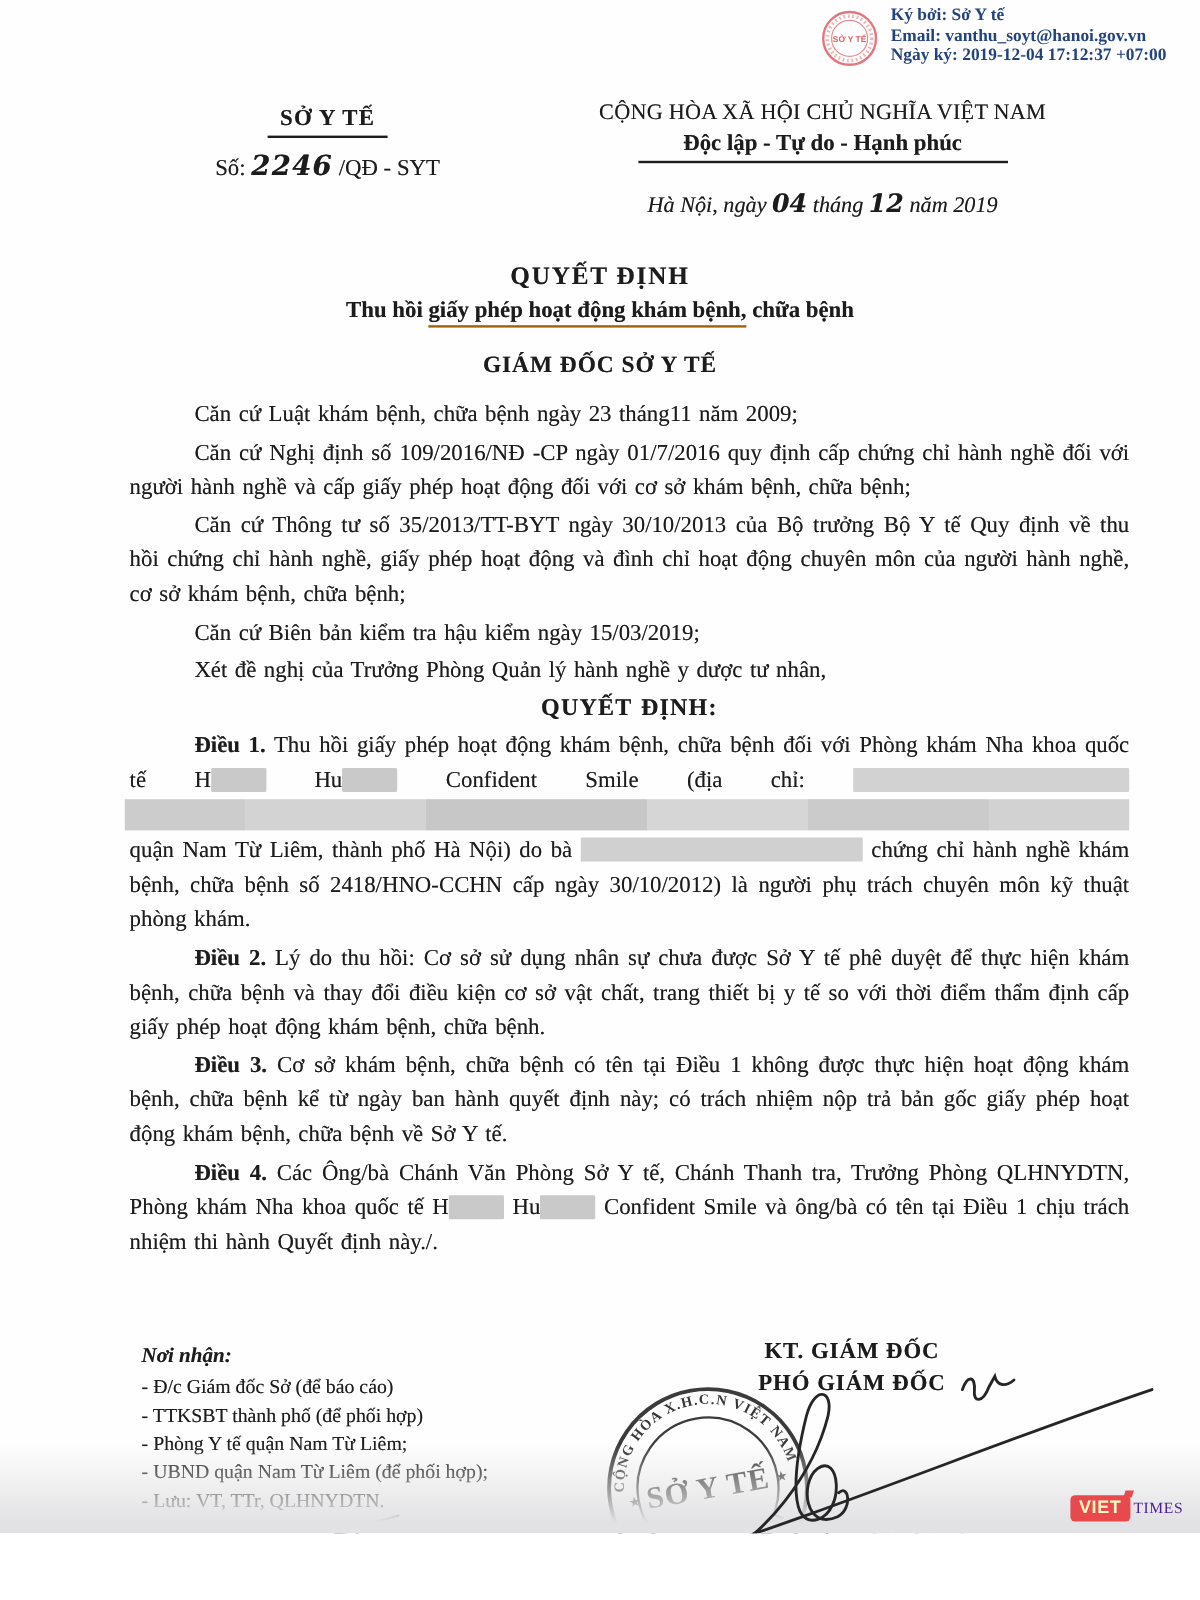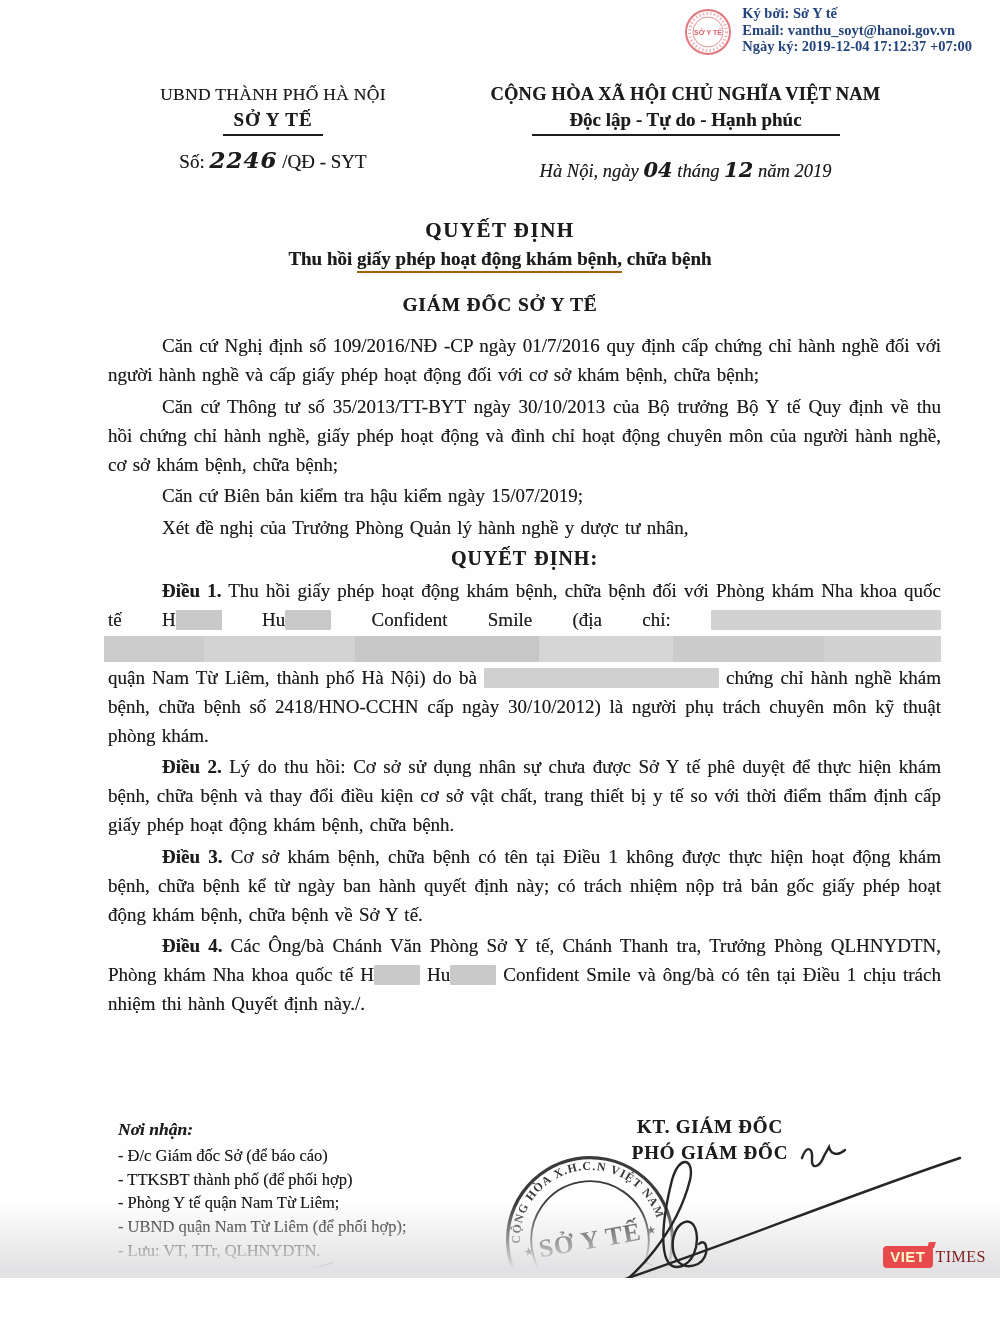--- a/index.html
+++ b/index.html
@@ -19,21 +19,21 @@
   
   .header-row { position:absolute; top:84px; left:0; width:100%; display:flex; }
   .h-left  { position:absolute; left:103px; width:340px; text-align:center; }
   .h-right { position:absolute; left:428px; width:515px; text-align:center; }
   .h-left .l1 { font-size:17.5px; letter-spacing:.3px; }
   .h-left .l2 { display:inline-block; font-size:19px; font-weight:bold; letter-spacing:1px;
                 border-bottom:2px solid #1d1d1d; padding:2px 10px 3px; margin-top:2px; }
   .h-left .so { margin-top:10px; font-size:19px; }
   .hand { font-family:"DejaVu Serif", serif; font-style:italic; font-weight:bold; }
   .h-left .so .hand { font-size:23px; letter-spacing:1px; }
-  .h-right .l1 { font-size:18.5px; font-weight:bold; letter-spacing:.2px; }
+  .h-right .l1 { font-size:18.5px; font-weight:normal; letter-spacing:.2px; }
   .h-right .l2 { font-size:19px; font-weight:bold; margin-top:4px; }
   .h-right .rule { width:308px; height:2px; background:#1d1d1d; margin:3px auto 0; }
   .h-right .date { margin-top:21px; font-size:18.5px; font-style:italic; }
   .h-right .date .hand { font-size:21px; }
 
   
   .title-block { position:absolute; top:218px; left:0; width:100%; text-align:center; }
   .t-main { font-size:21px; font-weight:bold; letter-spacing:1.5px; }
   .t-sub  { font-size:19px; font-weight:bold; margin-top:5px; }
   .t-sub .u { border-bottom:2px solid #a16207; padding-bottom:2px;text-align:right; }
@@ -68,21 +68,21 @@
   
   .bottom-fade { position:absolute; left:0; bottom:0; width:100%; height:75px;
                  background:linear-gradient(rgba(228,228,230,0), #e2e2e4 88%); }
 
   
   .viettimes { position:absolute; right:14px; bottom:10px; display:flex; align-items:center; z-index:5; }
   .vt-red { position:relative; background:#e8494c; color:#fef9c3; font-family:"Liberation Sans", sans-serif;
             font-weight:bold; font-size:15px; letter-spacing:.5px; padding:2px 7px 3px; border-radius:4px; }
   .vt-flag { position:absolute; top:-4px; right:-2px; width:7px; height:6px; background:#e8494c;
              transform:skewX(-18deg); }
-  .vt-times { font-family:"Liberation Serif", serif; font-size:16px; color:#7f1d1d; letter-spacing:.5px;
+  .vt-times { font-family:"Liberation Serif", serif; font-size:13px; color:#4c1d95; letter-spacing:.5px;
               margin-left:3px; }
 </style>
 </head>
 <body>
 
 <div class="page">
 
   <div class="esign">
     <svg class="esign-stamp" width="50" height="50" viewBox="0 0 50 50">
       <circle cx="25" cy="25" r="22" fill="none" stroke="#e0777c" stroke-width="2"></circle>
@@ -92,21 +92,20 @@
     </svg>
     <div class="esign-text">
       <div>Ký bởi: Sở Y tế</div>
       <div>Email: vanthu_soyt@hanoi.gov.vn</div>
       <div>Ngày ký: 2019-12-04 17:12:37 +07:00</div>
     </div>
   </div>
 
   <div class="header-row ink">
     <div class="h-left">
-      <div class="l1">UBND THÀNH PHỐ HÀ NỘI</div>
       <div><span class="l2">SỞ Y TẾ</span></div>
       <div class="so">
         <span>Số:</span>
         <span class="hand">2246</span>
         <span>/QĐ - SYT</span>
       </div>
     </div>
     <div class="h-right">
       <div class="l1">CỘNG HÒA XÃ HỘI CHỦ NGHĨA VIỆT NAM</div>
       <div class="l2">Độc lập - Tự do - Hạnh phúc</div>
@@ -123,23 +122,24 @@
 
   <div class="title-block ink">
     <div class="t-main">QUYẾT ĐỊNH</div>
     <div class="t-sub">
       <span>Thu hồi </span><span class="u">giấy phép hoạt động khám bệnh,</span><span> chữa bệnh</span>
     </div>
     <div class="t-issuer">GIÁM ĐỐC SỞ Y TẾ</div>
   </div>
 
   <div class="body-text ink">
+    <p>Căn cứ Luật khám bệnh, chữa bệnh ngày 23 tháng11 năm 2009;</p>
     <p>Căn cứ Nghị định số 109/2016/NĐ -CP ngày 01/7/2016 quy định cấp chứng chỉ hành nghề đối với người hành nghề và cấp giấy phép hoạt động đối với cơ sở khám bệnh, chữa bệnh;</p>
     <p>Căn cứ Thông tư số 35/2013/TT-BYT ngày 30/10/2013 của Bộ trưởng Bộ Y tế Quy định về thu hồi chứng chỉ hành nghề, giấy phép hoạt động và đình chỉ hoạt động chuyên môn của người hành nghề, cơ sở khám bệnh, chữa bệnh;</p>
-    <p>Căn cứ Biên bản kiểm tra hậu kiểm ngày 15/07/2019;</p>
+    <p>Căn cứ Biên bản kiểm tra hậu kiểm ngày 15/03/2019;</p>
     <p>Xét đề nghị của Trưởng Phòng Quản lý hành nghề y dược tư nhân,</p>
 
     <p class="d-head">QUYẾT ĐỊNH:</p>
 
     <p class="art">
       <b>Điều 1.</b><span> Thu hồi giấy phép hoạt động khám bệnh, chữa bệnh đối với Phòng khám Nha khoa quốc tế H</span><span class="redact r-name"></span><span> Hu</span><span class="redact r-name"></span><span> Confident Smile (địa chỉ: </span><span class="redact r-addr1"></span>
       <span class="redact-full"></span>
       <span>quận Nam Từ Liêm, thành phố Hà Nội) do bà </span><span class="redact r-person"></span><span> chứng chỉ hành nghề khám bệnh, chữa bệnh số 2418/HNO-CCHN cấp ngày 30/10/2012) là người phụ trách chuyên môn kỹ thuật phòng khám.</span>
     </p>
 

